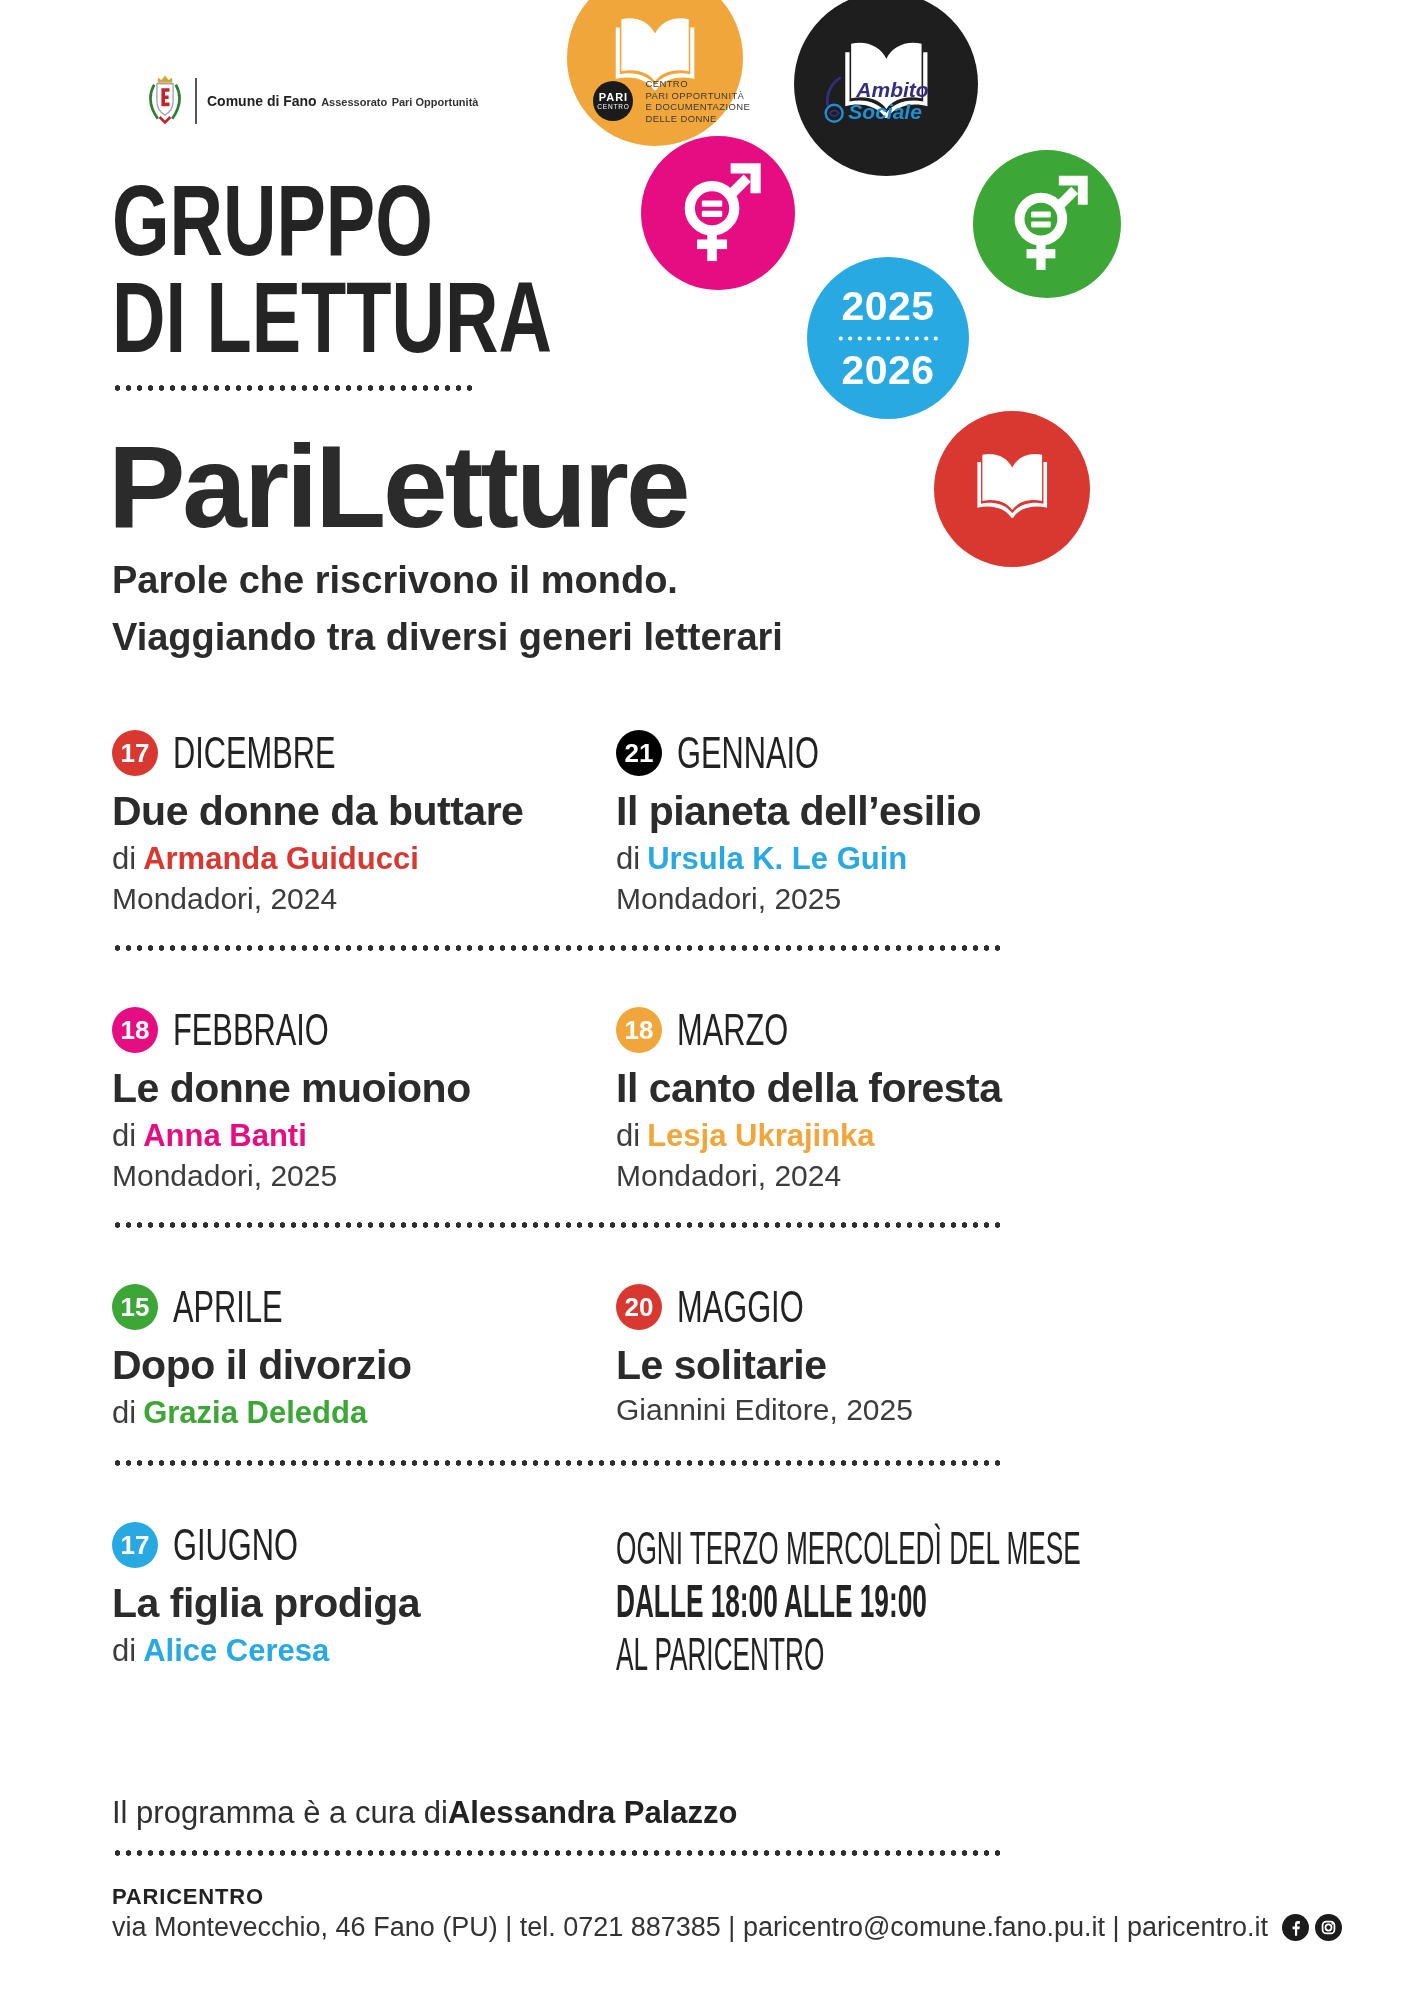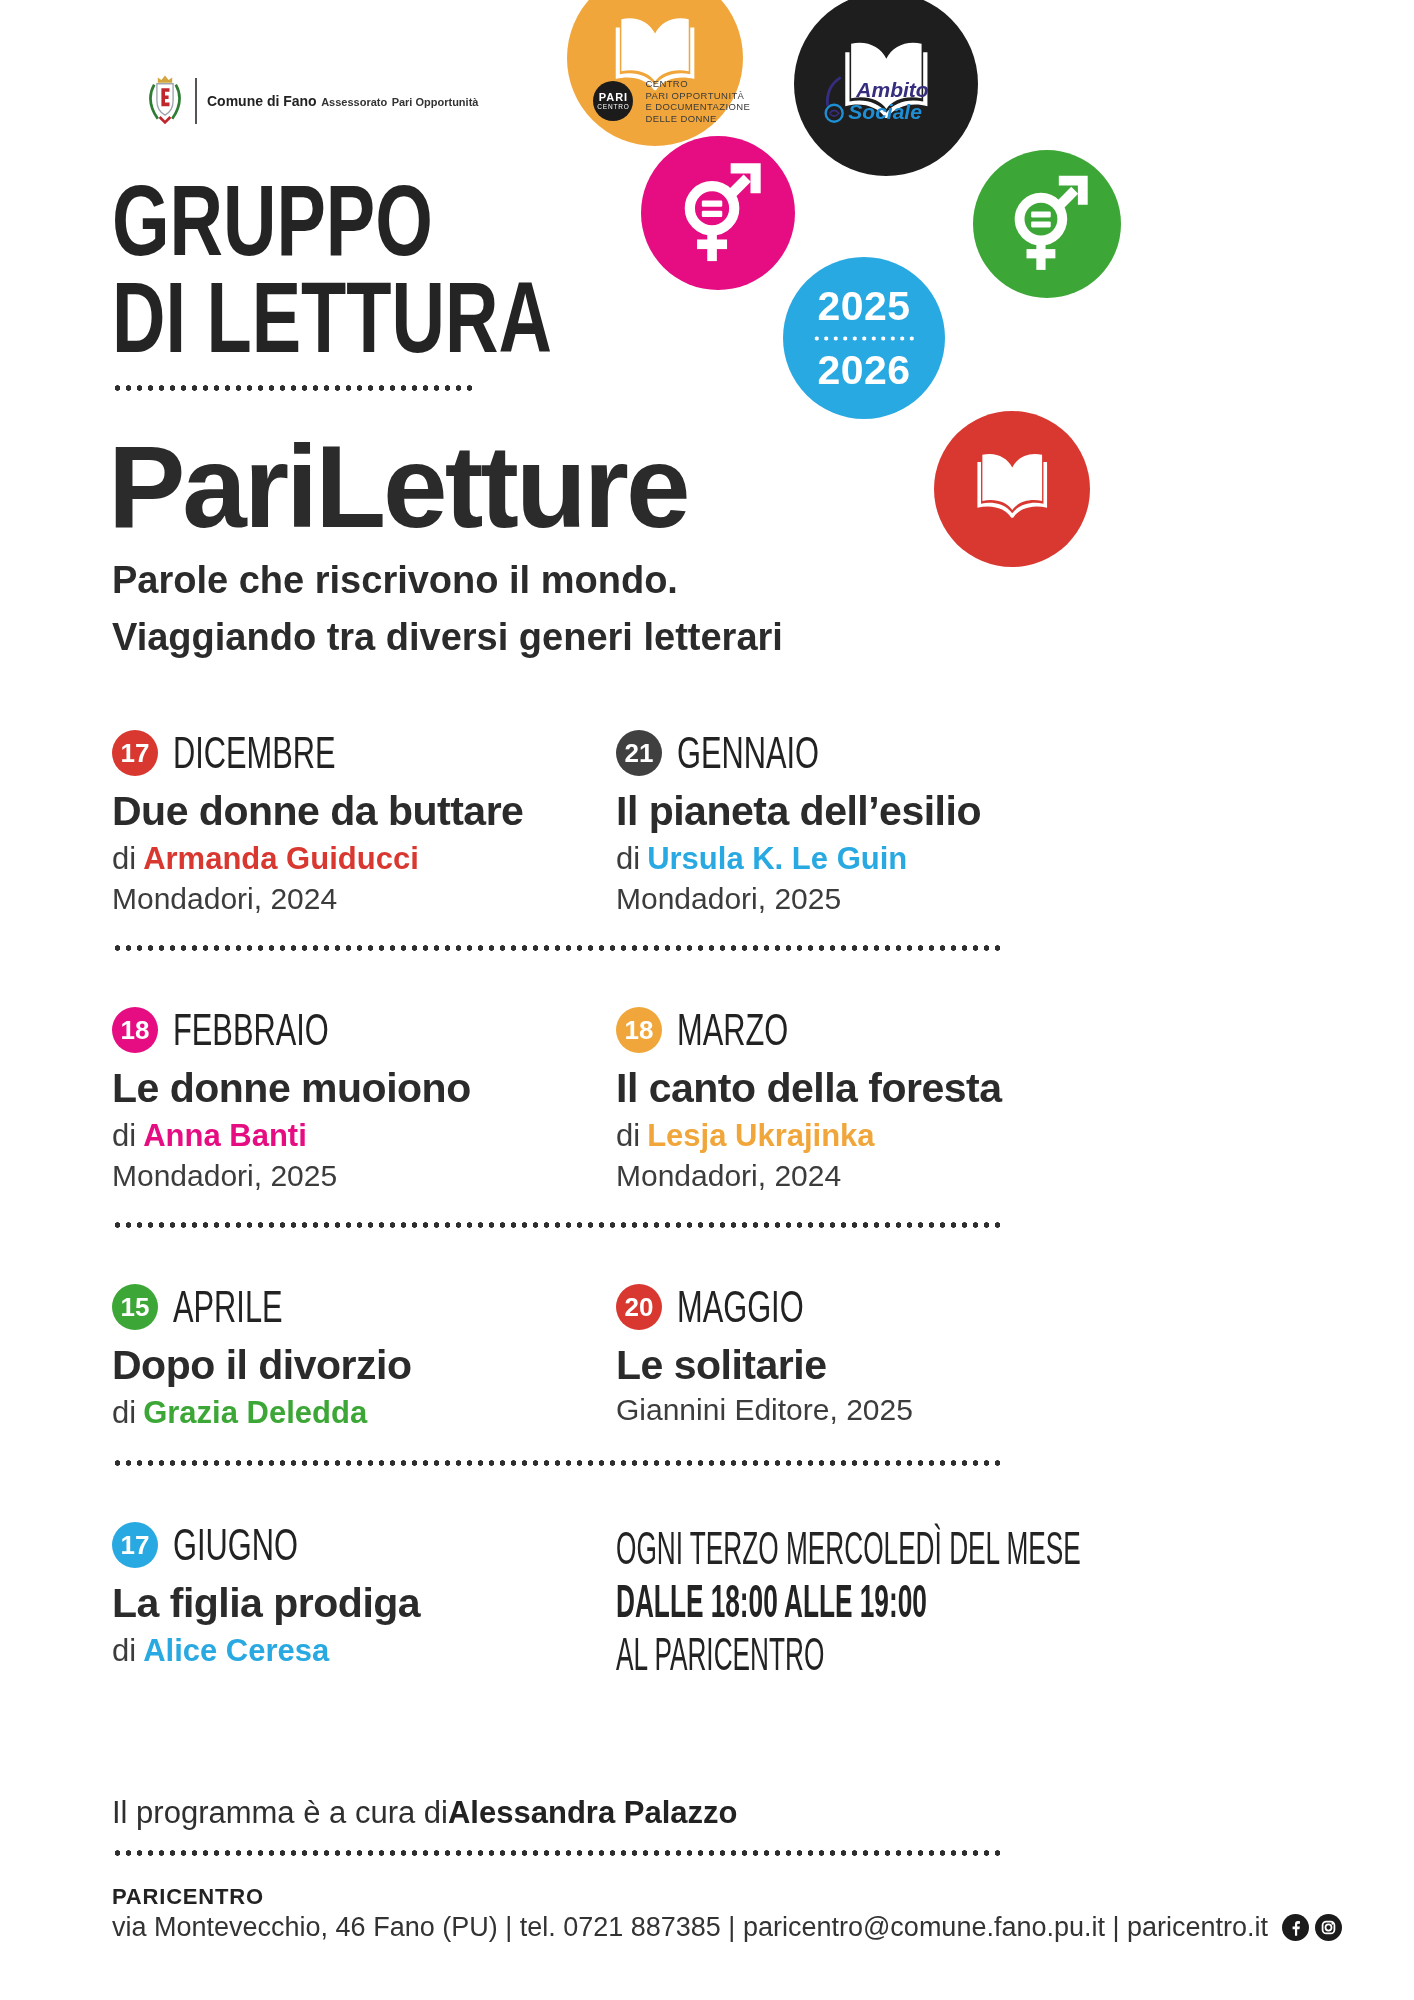--- a/index.html
+++ b/index.html
@@ -112,21 +112,21 @@
       <rect x="36.5" y="39.5" width="17" height="5.2" rx="1"></rect>
       <rect x="36.5" y="48" width="17" height="5.2" rx="1"></rect>
       <rect x="41" y="64" width="8" height="26"></rect>
       <rect x="32.5" y="72" width="25" height="8"></rect>
       <rect x="55.5" y="24.5" width="22" height="8.5" transform="rotate(-45 66.5 28.75)"></rect>
       <path d="M60.5 8.5 H85.5 V33.5 H77 V17 H60.5 Z"></path>
     </g>
       </svg>
   </div>
 
-  <div class="deco year-badge" style="left: 783px; top: 257px; width: 162px; height: 162px; background-color: rgb(41, 169, 225);">
+  <div class="deco year-badge" style="left: 807px; top: 257px; width: 162px; height: 162px; background-color: rgb(41, 169, 225);">
     <span class="yr">2025</span>
     <span class="ydots"></span>
     <span class="yr">2026</span>
   </div>
 
   <div class="deco book" style="left: 934px; top: 411px; width: 156px; height: 156px; background-color: rgb(217, 56, 49);">
     <svg viewBox="0 0 100 100">
         <g fill="#fff">
       <path d="M50 26 C44.5 14.5 31 8.5 17 12 L17 63 C31 60 44 64 50 73 C56 64 69 60 83 63 L83 12 C69 8.5 55.5 14.5 50 26 Z"></path>
       <path d="M11.5 20 L11.5 70.5 C26.5 66.5 42 70.5 49 81.5 L51 81.5 C58 70.5 73.5 66.5 88.5 70.5 L88.5 20 L84.5 20 L84.5 66 C70.5 63 57 67 50 76.5 C43 67 29.5 63 15.5 66 L15.5 20 Z"></path>
@@ -192,21 +192,21 @@
         <div class="date-row">
           <span class="day-badge" style="background-color: rgb(217, 56, 49);">17</span>
           <span class="month cond">DICEMBRE</span>
         </div>
         <h3 class="event-title">Due donne da buttare</h3>
         <p class="event-author"><span>di</span><span class="author-name" style="color: rgb(217, 56, 49);">Armanda Guiducci</span></p>
         <p class="event-pub">Mondadori, 2024</p>
       </article>
       <article class="event">
         <div class="date-row">
-          <span class="day-badge" style="background-color: #404040;">21</span>
+          <span class="day-badge" style="background-color: #000000;">21</span>
           <span class="month cond">GENNAIO</span>
         </div>
         <h3 class="event-title">Il pianeta dell’esilio</h3>
         <p class="event-author"><span>di</span><span class="author-name" style="color: rgb(41, 169, 225);">Ursula K. Le Guin</span></p>
         <p class="event-pub">Mondadori, 2025</p>
       </article>
     </div>
 
     <div class="dotline divider"></div>
 

